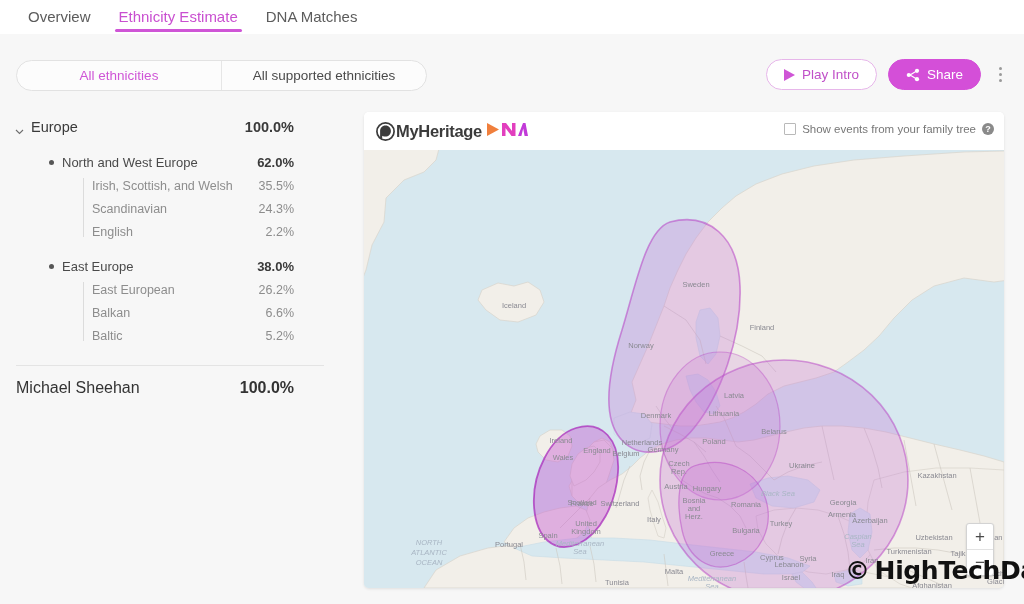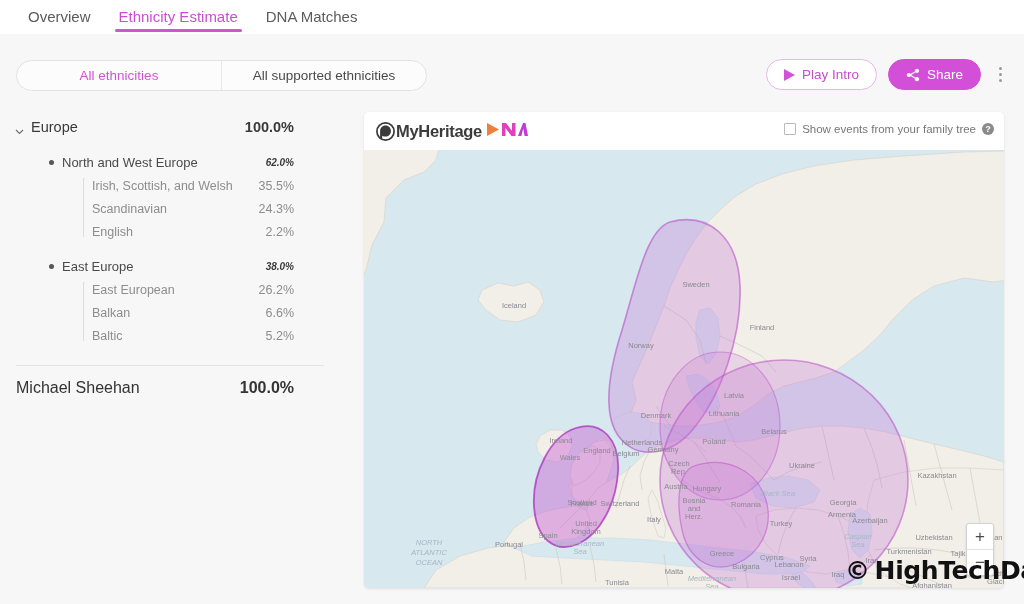--- a/index.html
+++ b/index.html
@@ -48,21 +48,21 @@
   .row .lbl{position:absolute;}
   .row .pct{position:absolute;right:46px;text-align:right;}
 
   .row-continent{margin-top:13px;}
   .row-continent .lbl{left:31px;font-size:14.5px;color:#3a3a3a;}
   .row-continent .pct{font-size:14.5px;color:#3a3a3a;font-weight:bold;}
   .caret{position:absolute;left:15px;top:5px;width:9px;height:9px;}
 
   .row-group{margin-top:15px;}
   .row-group .lbl{left:62px;font-size:13px;color:#4a4a4a;}
-  .row-group .pct{font-size:10px;color:#3a3a3a;font-weight:bold;font-style:italic;}
+  .row-group .pct{font-size:13px;color:#3a3a3a;font-weight:bold;}
   .bullet{position:absolute;left:49px;top:8px;width:5px;height:5px;border-radius:50%;background:#565656;}
 
   .subs{position:relative;margin-top:3px;}
   .subs:before{content:"";position:absolute;left:83px;top:2px;bottom:4px;width:1px;background:#dcdcdc;}
   .row-sub{height:19px;margin-top:4px;}
   .row-sub .lbl{left:92px;font-size:12.5px;color:#8d8d8d;}
   .row-sub .pct{font-size:12.5px;color:#8d8d8d;}
 
   .divider{margin:20px 16px 0 16px;height:1px;background:#e4e4e4;}
   .total{position:relative;height:26px;margin-top:13px;}
@@ -392,38 +392,38 @@
           <div class="maplabel" style="left: 150px; top: 155px;">Iceland</div>
           <div class="maplabel" style="left: 277px; top: 195px;">Norway</div>
           <div class="maplabel" style="left: 332px; top: 134px;">Sweden</div>
           <div class="maplabel" style="left: 398px; top: 177px;">Finland</div>
           <div class="maplabel" style="left: 292px; top: 265px;">Denmark</div>
           <div class="maplabel" style="left: 222px; top: 373px;">United</div>
           <div class="maplabel" style="left: 222px; top: 381px;">Kingdom</div>
           <div class="maplabel" style="left: 218px; top: 352px;">Scotland</div>
           <div class="maplabel" style="left: 197px; top: 290px;">Ireland</div>
           <div class="maplabel" style="left: 233px; top: 300px;">England</div>
-          <div class="maplabel" style="left: 206px; top: 307px;">Wales</div>
+          <div class="maplabel" style="left: 199px; top: 307px;">Wales</div>
           <div class="maplabel" style="left: 370px; top: 245px;">Latvia</div>
           <div class="maplabel" style="left: 360px; top: 263px;">Lithuania</div>
           <div class="maplabel" style="left: 410px; top: 281px;">Belarus</div>
           <div class="maplabel" style="left: 270px; top: 292px; padding-left: 16px;">Netherlands</div>
           <div class="maplabel" style="left: 262px; top: 303px;">Belgium</div>
           <div class="maplabel" style="left: 299px; top: 299px;">Germany</div>
           <div class="maplabel" style="left: 350px; top: 291px;">Poland</div>
           <div class="maplabel" style="left: 315px; top: 313px;">Czech</div>
           <div class="maplabel" style="left: 315px; top: 321px;">Rep.</div>
           <div class="maplabel" style="left: 438px; top: 315px;">Ukraine</div>
           <div class="maplabel" style="left: 312px; top: 336px;">Austria</div>
           <div class="maplabel" style="left: 343px; top: 338px;">Hungary</div>
           <div class="maplabel" style="left: 382px; top: 354px;">Romania</div>
           <div class="maplabel" style="left: 330px; top: 350px;">Bosnia</div>
           <div class="maplabel" style="left: 330px; top: 358px;">and</div>
           <div class="maplabel" style="left: 330px; top: 366px;">Herz.</div>
-          <div class="maplabel" style="left: 382px; top: 380px; margin-top: 36px;">Bulgaria</div>
+          <div class="maplabel" style="left: 382px; top: 380px;">Bulgaria</div>
           <div class="maplabel" style="left: 358px; top: 403px;">Greece</div>
           <div class="maplabel" style="left: 290px; top: 369px;">Italy</div>
           <div class="maplabel" style="left: 218px; top: 353px;">France</div>
           <div class="maplabel" style="left: 256px; top: 353px;">Switzerland</div>
           <div class="maplabel" style="left: 184px; top: 385px;">Spain</div>
           <div class="maplabel" style="left: 145px; top: 394px;">Portugal</div>
           <div class="maplabel" style="left: 310px; top: 421px;">Malta</div>
           <div class="maplabel" style="left: 253px; top: 432px;">Tunisia</div>
           <div class="maplabel" style="left: 145px; top: 440px;">Morocco</div>
           <div class="maplabel" style="left: 427px; top: 427px;">Israel</div>

